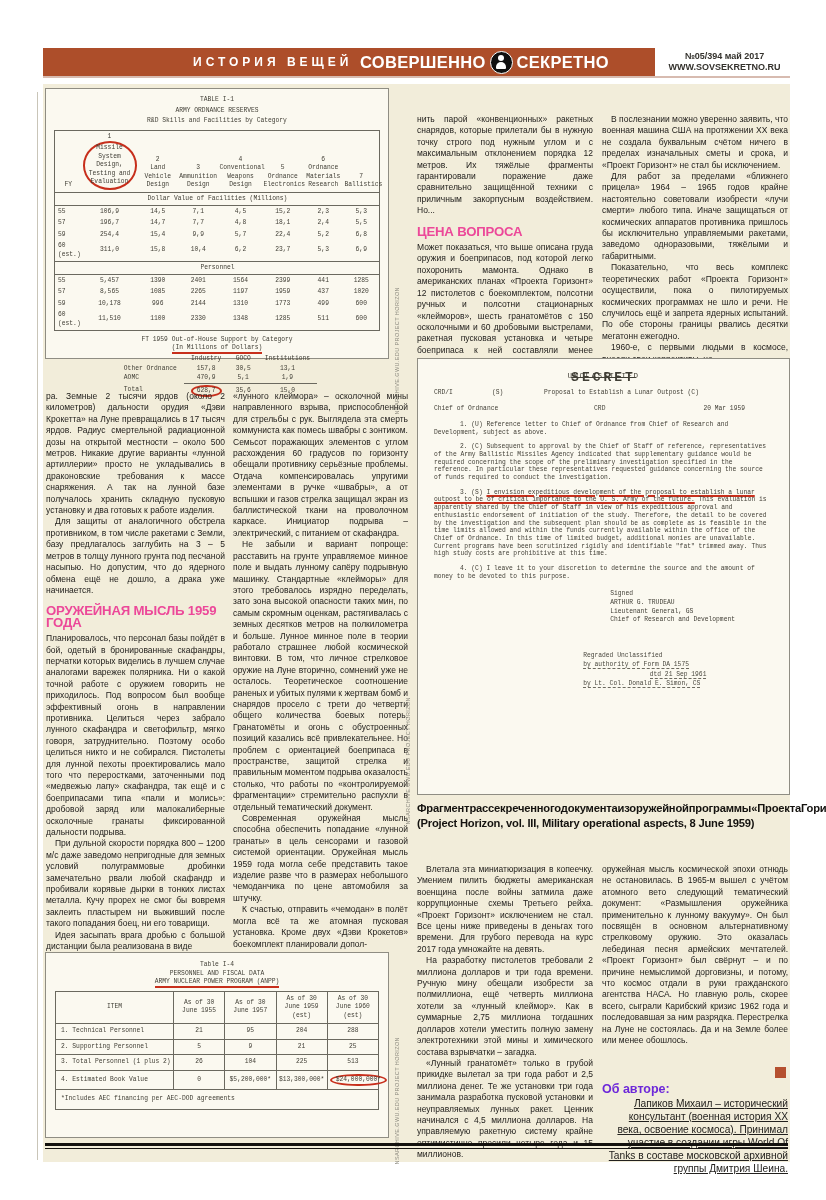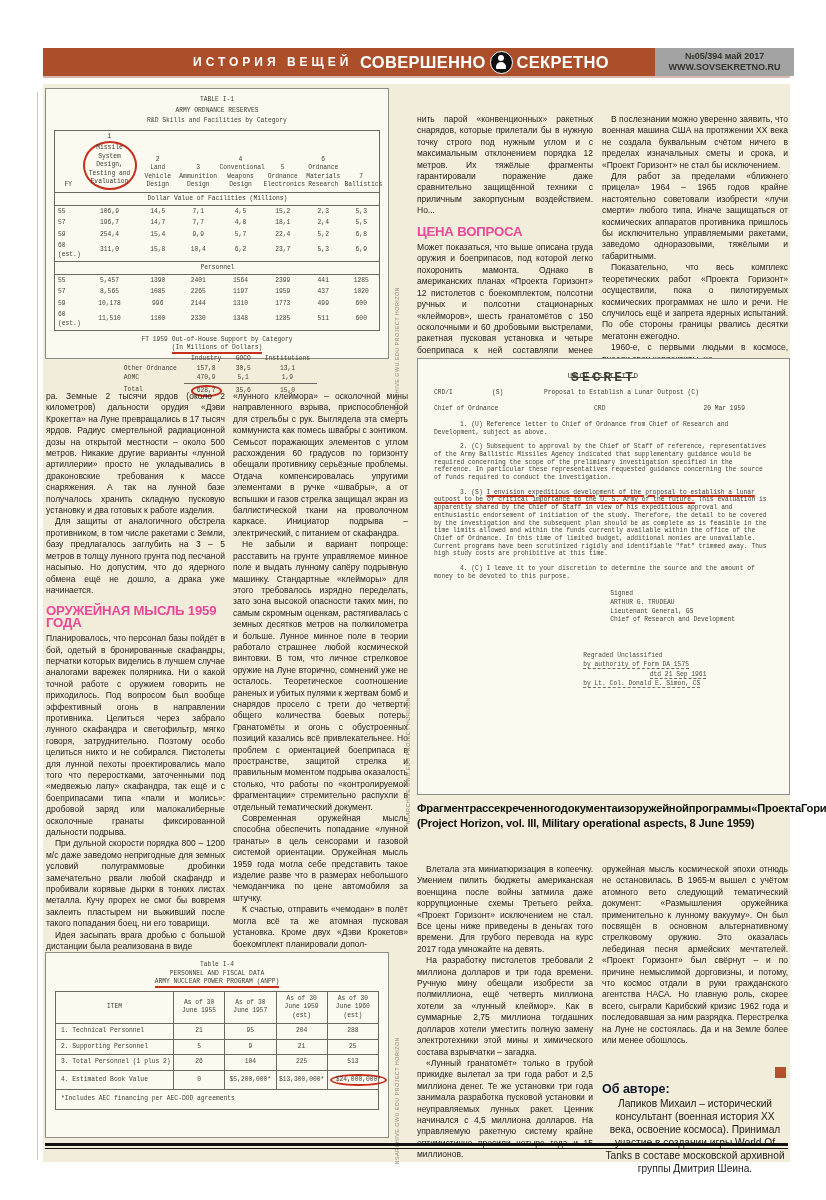--- a/index.html
+++ b/index.html
@@ -12,21 +12,21 @@
   .header-bar{position:absolute;left:43px;top:48px;width:747px;height:28px;background:#ad4e2a;
               box-shadow:0 2px 0 rgba(140,60,30,.35);}
   .section-label{position:absolute;left:150px;top:0;height:28px;display:flex;align-items:center;
                  color:#fff;font-size:12px;font-weight:bold;letter-spacing:4px;}
   .brand{position:absolute;left:317px;top:0;height:28px;display:flex;align-items:center;gap:4px;
          color:#fff;font-weight:800;font-size:16.5px;letter-spacing:.3px;}
   .brand-circle{width:21px;height:21px;border-radius:50%;background:#101010;border:1.5px solid #fff;
                 position:relative;flex:0 0 auto;}
   .brand-circle .head{position:absolute;left:7px;top:3px;width:6px;height:6px;border-radius:50%;background:#fff;}
   .brand-circle .body{position:absolute;left:5px;top:10px;width:10px;height:7px;border-radius:5px 5px 1px 1px;background:#fff;}
-  .issue-box{position:absolute;left:612px;top:0;width:139px;height:28px;background:#a3a3a3;
+  .issue-box{position:absolute;left:612px;top:0;width:139px;height:28px;background:#ffffff;
              display:flex;flex-direction:column;justify-content:center;align-items:center;
              font-size:9px;font-weight:bold;color:#34322d;line-height:11px;}
   .page-num{position:absolute;left:751px;top:0;width:39px;height:28px;display:flex;align-items:center;
             justify-content:center;color:#fff;font-size:19px;font-weight:bold;}
 
   
   .col{position:absolute;font-size:8.5px;line-height:11.4px;color:#23211e;text-align:justify;margin-top:24px;}
   .col p{margin:0;}
   .col p.ind{text-indent:9px;}
   .col h3{font-size:13.2px;font-weight:bold;color:#ec4899;margin:9px 0 5px;letter-spacing:-.2px;text-align:left;}
@@ -82,22 +82,22 @@
   .t4-grid th,.t4-grid td{border:1px solid #6b695f;padding:3px 2px;text-align:center;font-weight:normal;}
   .t4-grid td:first-child{text-align:left;padding-left:5px;}
   .t4-grid .foot td{text-align:left;padding:5px;}
 
   
   .vcredit{position:absolute;font-size:5.5px;color:#8d8b80;letter-spacing:.4px;
            writing-mode:vertical-rl;transform:rotate(180deg);white-space:nowrap;}
   .bottom-rule{position:absolute;left:45px;top:1143px;width:743px;height:2px;
                border-top:3px solid #14120f;border-bottom:1px solid #14120f;}
   .endmark{width:11px;height:11px;background:#b5502f;margin:20px 2px 6px auto;}
-  .about-h{font-size:12.5px;font-weight:bold;color:#0f172a;margin:4px 0 2px;text-align:left;}
-  .about-t{font-size:10.2px;line-height:13px;text-align:center;}
+  .about-h{font-size:12.5px;font-weight:bold;color:#6d28d9;margin:4px 0 2px;text-align:left;}
+  .about-t{font-size:10.2px;line-height:13px;text-align:right;text-decoration:underline;}
 </style>
 </head>
 <body>
 
 <div class="page">
   <div class="content-bg"></div>
   <div class="spine"></div>
 
   <div class="header-bar">
     <div class="section-label">ИСТОРИЯ ВЕЩЕЙ</div>

